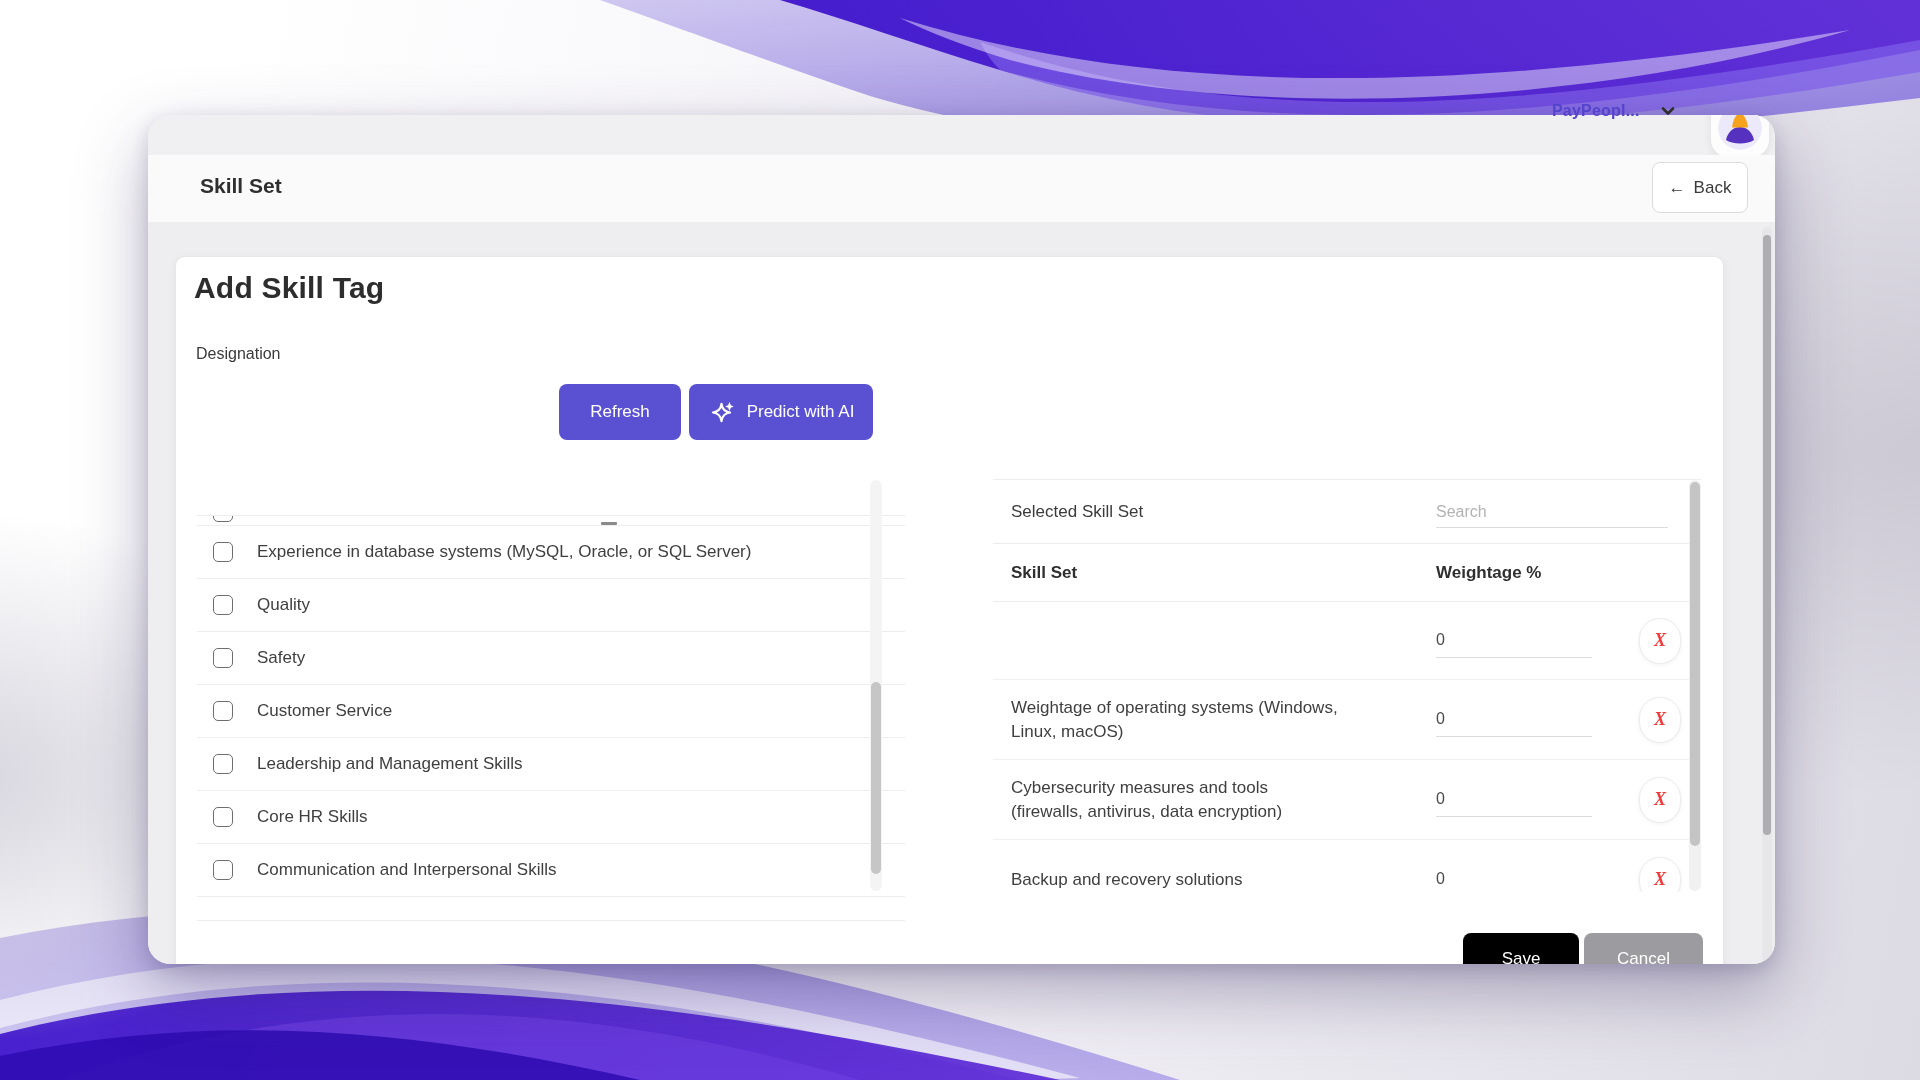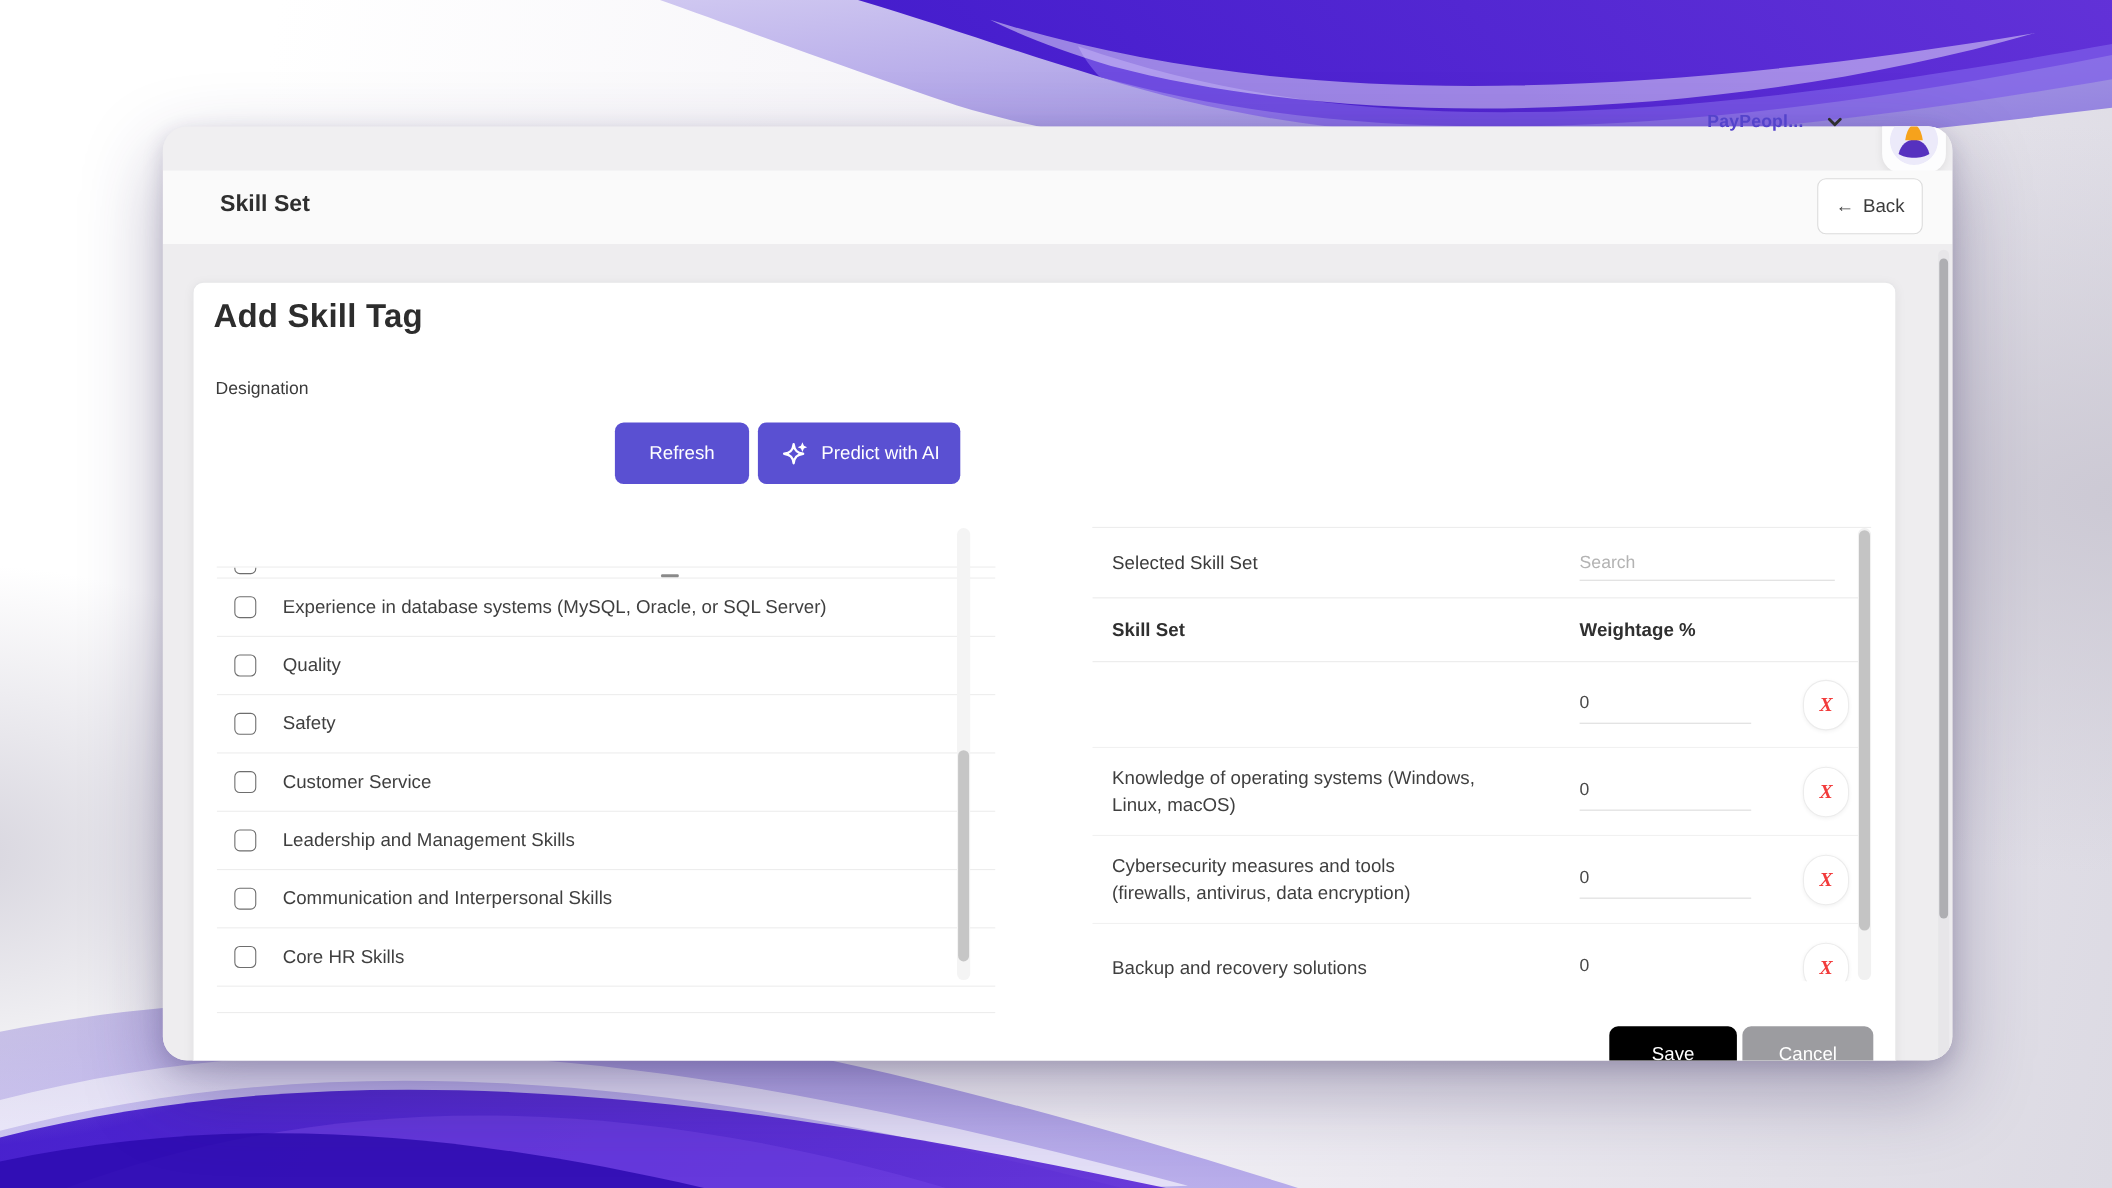--- a/index.html
+++ b/index.html
@@ -210,26 +210,26 @@
     <span class="skill-label">Customer Service</span>
   </div>
 
   <div class="skill-row">
     <span class="cb"></span>
     <span class="skill-label">Leadership and Management Skills</span>
   </div>
 
   <div class="skill-row">
     <span class="cb"></span>
+    <span class="skill-label">Core HR Skills</span>
+  </div>
+
+  <div class="skill-row">
+    <span class="cb"></span>
     <span class="skill-label">Communication and Interpersonal Skills</span>
-  </div>
-
-  <div class="skill-row">
-    <span class="cb"></span>
-    <span class="skill-label">Core HR Skills</span>
   </div>
 <div class="row-empty list-tail"></div>
       </div>
       <div class="list-scroll">
         <div class="list-scroll-thumb"></div>
       </div>
 
       <div class="sel-panel">
         <div class="sel-head">
           <span class="sel-head-title">Selected Skill Set</span>
@@ -241,21 +241,21 @@
         </div>
         <div>
   <div class="sel-row">
     <input class="weight-input" type="text" value="0" style="">
     <button class="remove-btn">
       <span class="remove-x">X</span>
     </button>
   </div>
 
   <div class="sel-row">
-    <div class="sel-name">Knowledge of operating systems (Windows, Linux, macOS)</div>
+    <div class="sel-name">Weightage of operating systems (Windows, Linux, macOS)</div>
     <input class="weight-input" type="text" value="0" style="">
     <button class="remove-btn">
       <span class="remove-x">X</span>
     </button>
   </div>
 
   <div class="sel-row">
     <div class="sel-name">Cybersecurity measures and tools (firewalls, antivirus, data encryption)</div>
     <input class="weight-input" type="text" value="0" style="">
     <button class="remove-btn">

